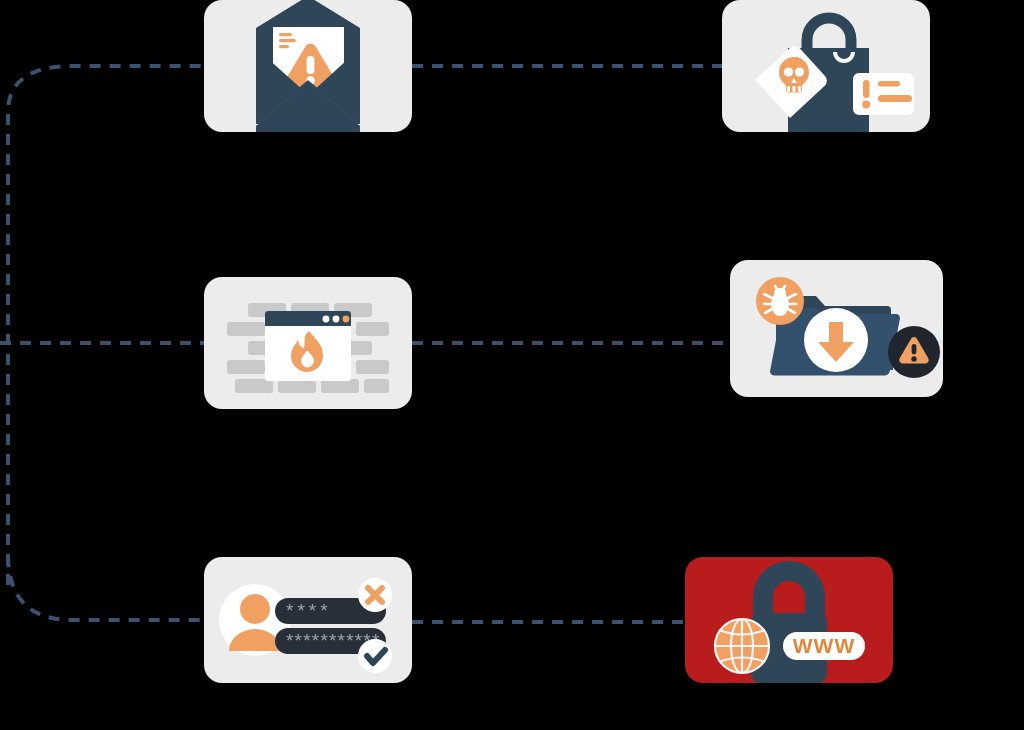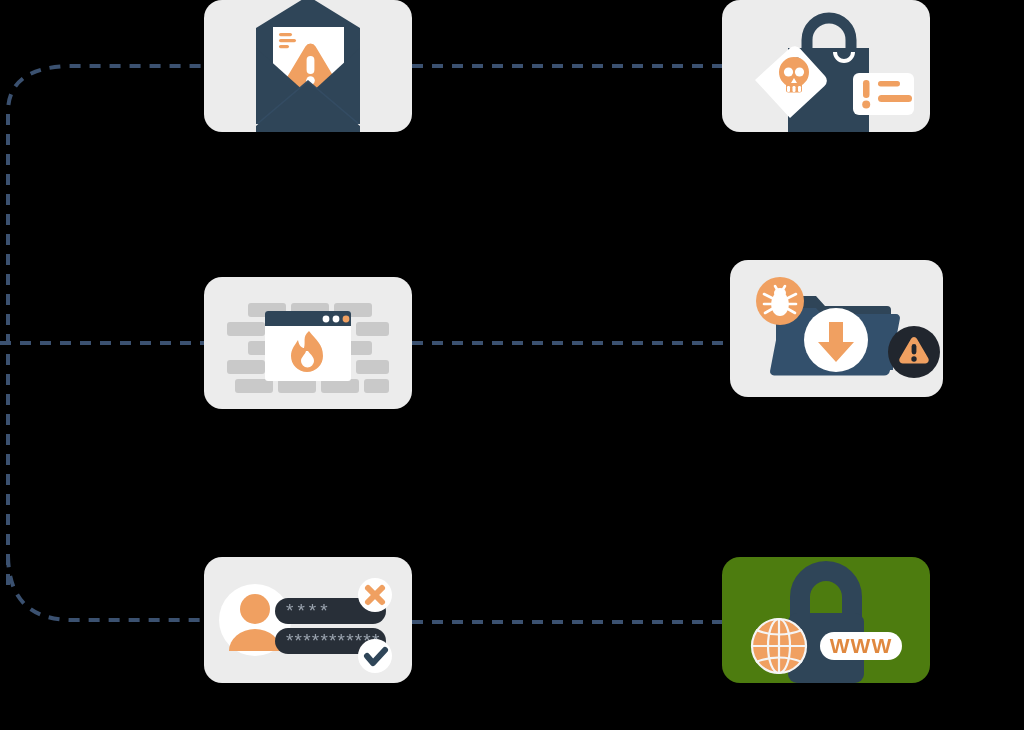--- a/index.html
+++ b/index.html
@@ -181,21 +181,21 @@
       <g stroke="#F0A061" stroke-width="6" stroke-linecap="round">
         <line x1="164" y1="31" x2="178" y2="45"></line>
         <line x1="178" y1="31" x2="164" y2="45"></line>
       </g>
 
       <circle cx="171" cy="99" r="17" fill="#FFFFFF"></circle>
       <path d="M163 99 l6 7 l12 -13" fill="none" stroke="#2F4558" stroke-width="6" stroke-linecap="round" stroke-linejoin="round"></path>
     </svg>
   </div>
 
-  <div class="card" style="left: 722px; top: 557px; width: 208px; height: 126px; background: #4d7c0f;" title="Secured website padlock">
+  <div class="card" style="left: 685px; top: 557px; width: 208px; height: 126px; background: #b91c1c;" title="Secured website padlock">
     <svg class="ico" viewBox="0 0 208 126" xmlns="http://www.w3.org/2000/svg">
 
       <path d="M78 62 V40 a26 26 0 0 1 52 0 V62" fill="none" stroke="#2F4558" stroke-width="20"></path>
 
       <rect x="66" y="56" width="76" height="70" rx="9" fill="#2F4558"></rect>
 
       <circle cx="57" cy="89" r="27" fill="#F0A061"></circle>
       <g fill="none" stroke="#F5F5F5" stroke-width="2.2">
         <circle cx="57" cy="89" r="27"></circle>
         <ellipse cx="57" cy="89" rx="11" ry="27"></ellipse>

